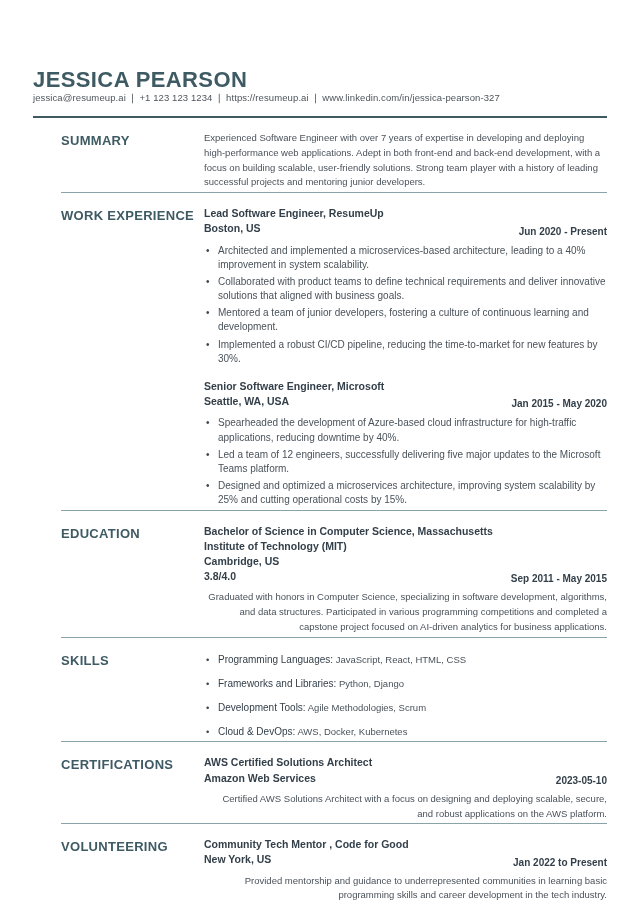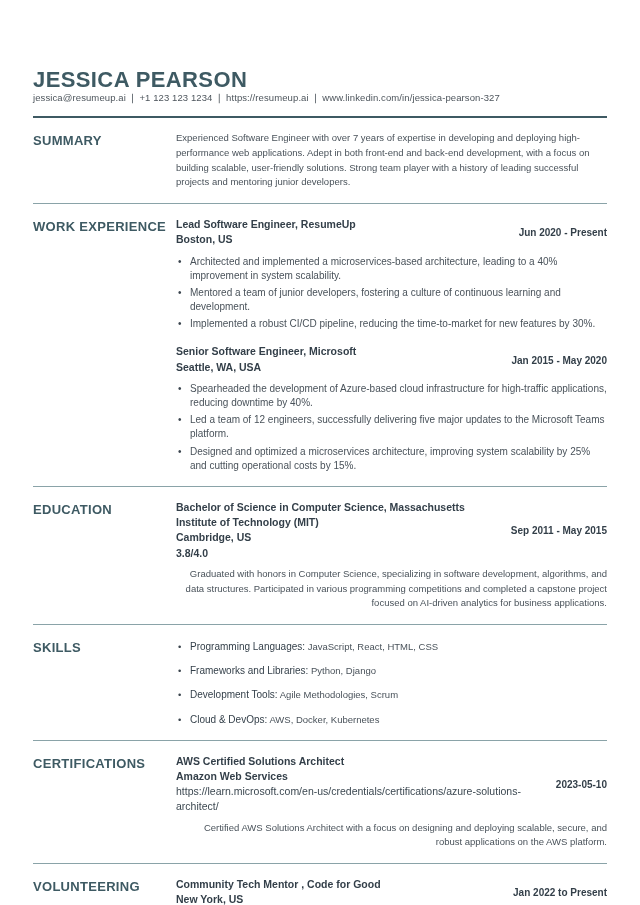--- a/index.html
+++ b/index.html
@@ -31,40 +31,41 @@
   .header-rule {
     height: 0;
     border: none;
     border-top: 2px solid #3e5a63;
     margin: 13px 0 0 0;
   }
 
   
   .section {
     display: flex;
-    padding: 13px 0 13px 0;
+    padding: 13px 0 2px 0;
     border-bottom: 1px solid #8aa3a8;
+    margin-left: 28px;
   }
   .section-label {
     flex: none;
     width: 143px;
     padding-top: 2px;
     font-size: 13px;
     font-weight: 700;
     color: #3e5a63;
     letter-spacing: 0.3px;
   }
   .section-body { flex: 1; min-width: 0; }
 
   
   .entry + .entry { margin-top: 13px; }
   .entry-head {
     display: flex;
     justify-content: space-between;
-    align-items: center;
+    align-items: flex-end;
     gap: 14px;
   }
   .entry-titleblock {
     font-size: 10.5px;
     font-weight: 700;
     color: #333f49;
     line-height: 1.45;
   }
   .entry-date {
     font-size: 10px;
@@ -140,20 +141,21 @@
       <div class="entry">
         <div class="entry-head">
           <div class="entry-titleblock">
             <div>Lead Software Engineer, ResumeUp</div>
             <div>Boston, US</div>
           </div>
           <div class="entry-date">Jun 2020 - Present</div>
         </div>
         <ul class="bullets">
           <li>Architected and implemented a microservices-based architecture, leading to a 40% improvement in system scalability.</li>
+          <li>Collaborated with product teams to define technical requirements and deliver innovative solutions that aligned with business goals.</li>
           <li>Mentored a team of junior developers, fostering a culture of continuous learning and development.</li>
           <li>Implemented a robust CI/CD pipeline, reducing the time-to-market for new features by 30%.</li>
         </ul>
       </div>
 
       <div class="entry">
         <div class="entry-head">
           <div class="entry-titleblock">
             <div>Senior Software Engineer, Microsoft</div>
             <div>Seattle, WA, USA</div>
@@ -200,21 +202,20 @@
   </div>
 
   <div class="section">
     <div class="section-label">CERTIFICATIONS</div>
     <div class="section-body">
       <div class="entry">
         <div class="entry-head">
           <div class="entry-titleblock">
             <div>AWS Certified Solutions Architect</div>
             <div>Amazon Web Services</div>
-            <div class="url-line">https://learn.microsoft.com/en-us/credentials/certifications/azure-solutions-architect/</div>
           </div>
           <div class="entry-date">2023-05-10</div>
         </div>
         <div class="body-text desc">Certified AWS Solutions Architect with a focus on designing and deploying scalable, secure, and robust applications on the AWS platform.</div>
       </div>
     </div>
   </div>
 
   <div class="section">
     <div class="section-label">VOLUNTEERING</div>

